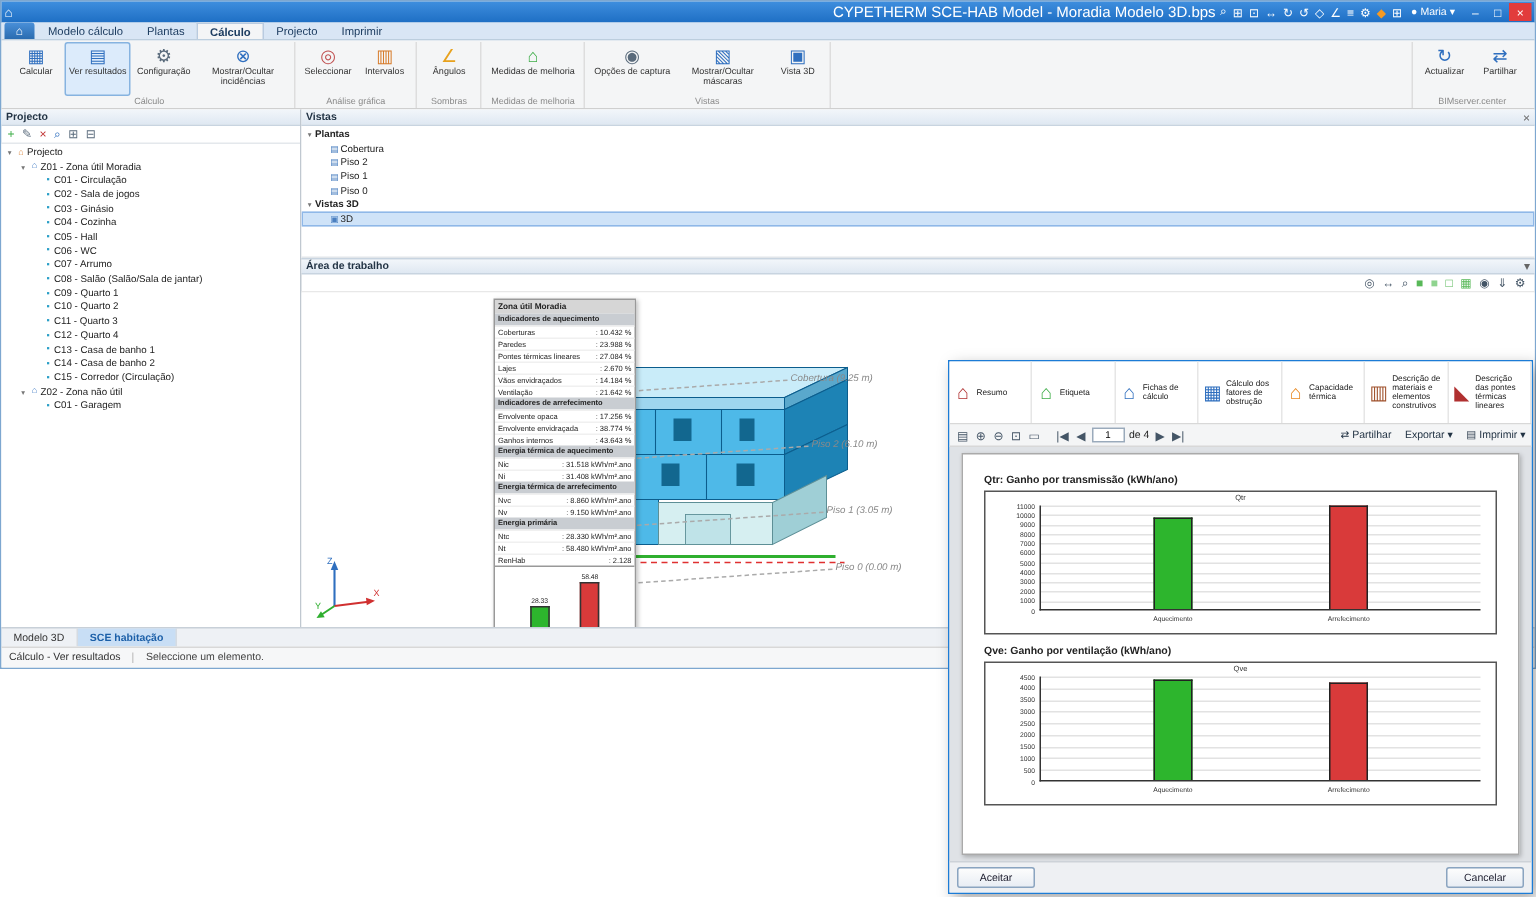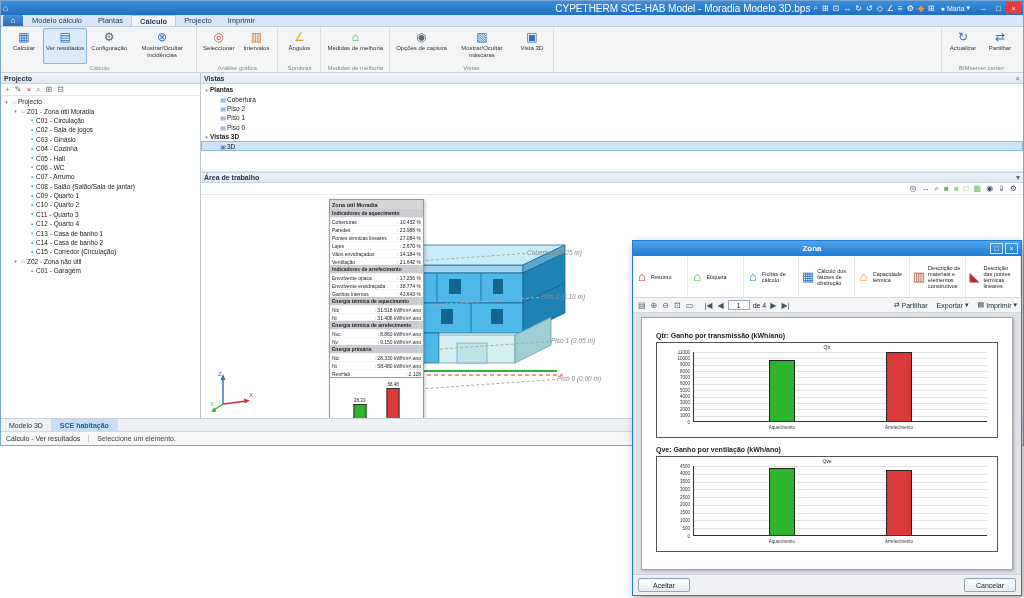--- a/index.html
+++ b/index.html
@@ -558,25 +558,20 @@
       <span class="stab">Modelo 3D</span>
       <span class="stab active">SCE habitação</span>
     </div>
   <div class="sbar2">
     <span>Cálculo - Ver resultados</span>
     <span class="shint">Seleccione um elemento.</span>
   </div>
 </div>
 
 <div class="dialog">
-  <div class="dtitle">
-    <span class="dtxt">Zona</span>
-    <span class="dwb">□</span>
-    <span class="dwb">×</span>
-  </div>
 
   <div class="dtools">
       <div class="dtool">
         <span class="dicon" style="color: rgb(176, 48, 48);">⌂</span>
         <span class="dlabel">Resumo</span>
       </div>
       <div class="dtool">
         <span class="dicon" style="color: rgb(63, 174, 73);">⌂</span>
         <span class="dlabel">Etiqueta</span>
       </div>

